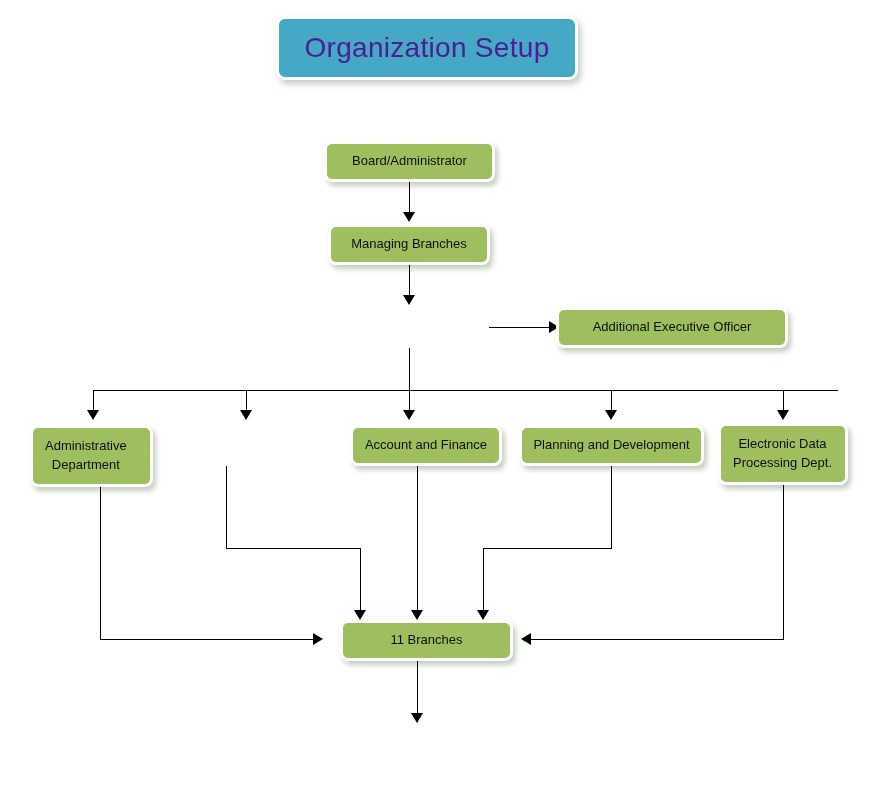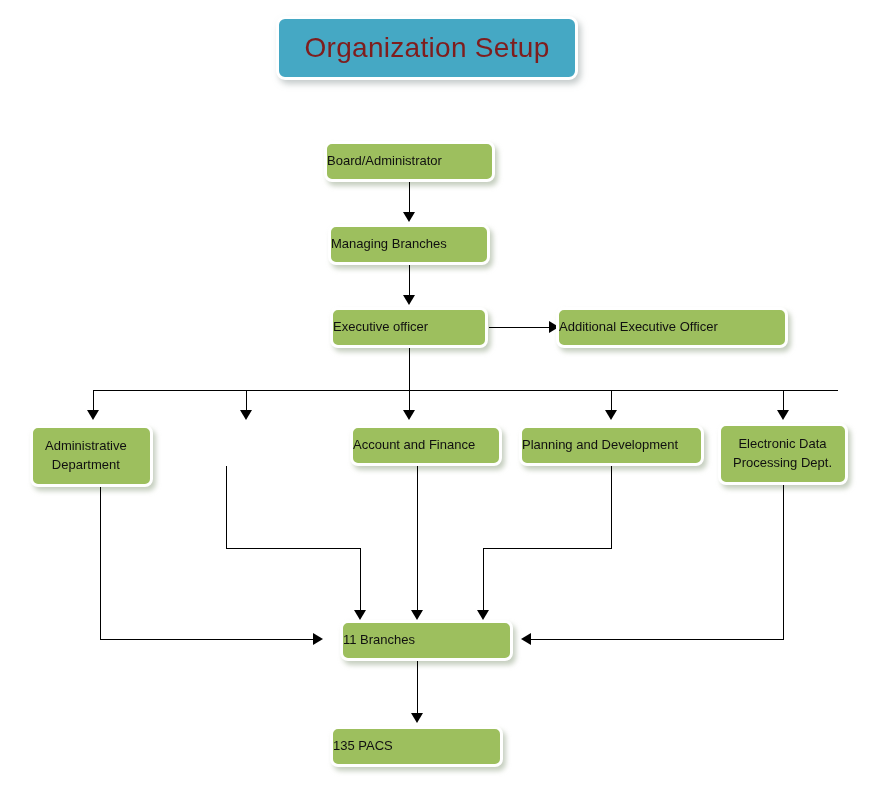--- a/index.html
+++ b/index.html
@@ -29,40 +29,40 @@
     border: 3px solid #ffffff;
     border-radius: 9px;
     box-shadow: 3px 4px 6px rgba(150,160,160,0.55);
     box-sizing: border-box;
     display: flex;
     align-items: center;
     justify-content: center;
   }
   .title-banner .title-text {
     font-size: 28px;
-    color: #7f1d1d;
+    color: #4c1d95;
     letter-spacing: 0.3px;
     white-space: nowrap;
   }
 
   
   .node {
     position: absolute;
     background: #9dbf5e;
     border: 3px solid #ffffff;
     border-radius: 8px;
     box-sizing: border-box;
     box-shadow: 3px 4px 5px rgba(160,175,150,0.60);
     display: flex;
     align-items: center;
     color: #101010;
     font-size: 13px;
     line-height: 1.45;
   }
-  .node.center  { text-align: center; }
+  .node.center  { justify-content: center; text-align: center; }
   .node.leftal  { justify-content: flex-start; text-align: center; padding-left: 12px; }
   .node .label  { display: block; }
 
   
   .vline, .hline {
     position: absolute;
     background: #000000;
   }
   .vline { width: 1px; }
   .hline { height: 1px; }
@@ -104,23 +104,20 @@
   <div class="vline" style="left:409px; top:182px; height:32px;"></div>
   <div class="arrow down" style="left:403px; top:212px;"></div>
 
   <div class="node center" style="left:328px; top:224px; width:162px; height:41px;">
     <span class="label">Managing Branches</span>
   </div>
 
   <div class="vline" style="left:409px; top:265px; height:32px;"></div>
   <div class="arrow down" style="left:403px; top:295px;"></div>
 
-  <div class="node center" style="left:330px; top:307px; width:158px; height:41px;">
-    <span class="label">Executive officer</span>
-  </div>
 
   <div class="hline" style="left:489px; top:327px; width:62px;"></div>
   <div class="arrow right" style="left:549px; top:321px;"></div>
 
   <div class="node center" style="left:556px; top:307px; width:232px; height:41px;">
     <span class="label">Additional Executive Officer</span>
   </div>
 
   <div class="vline" style="left:409px; top:348px; height:42px;"></div>
   <div class="hline" style="left:93px; top:390px; width:745px;"></div>
@@ -184,17 +181,14 @@
   <div class="hline" style="left:530px; top:639px; width:254px;"></div>
   <div class="arrow left" style="left:521px; top:633px;"></div>
 
   <div class="node center" style="left:340px; top:620px; width:173px; height:41px;">
     <span class="label">11 Branches</span>
   </div>
 
   <div class="vline" style="left:417px; top:661px; height:54px;"></div>
   <div class="arrow down" style="left:411px; top:713px;"></div>
 
-  <div class="node center" style="left:330px; top:726px; width:173px; height:41px;">
-    <span class="label">135 PACS</span>
-  </div>
 
 </div>
 
 </body></html>

